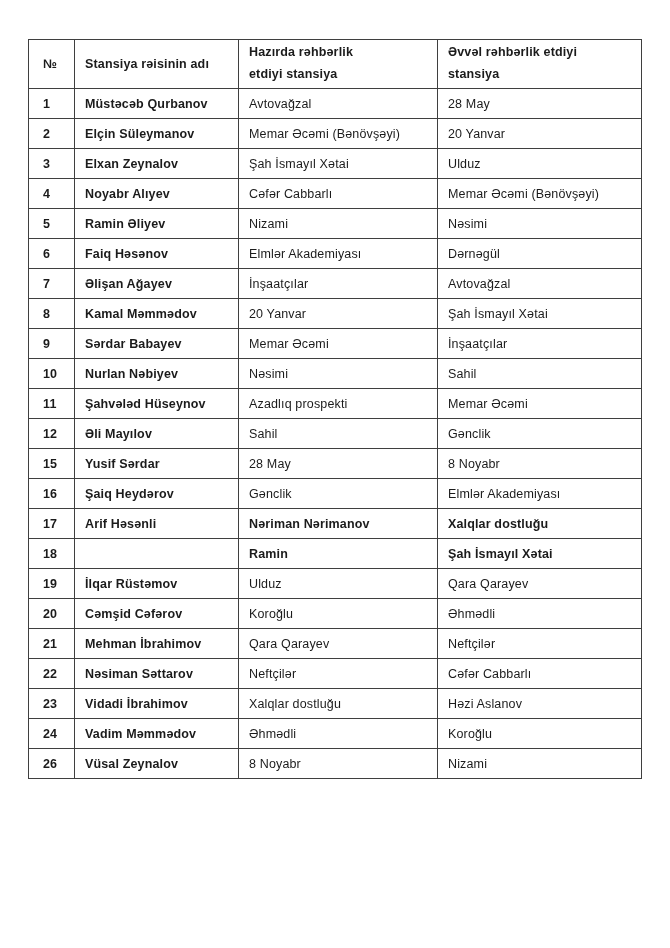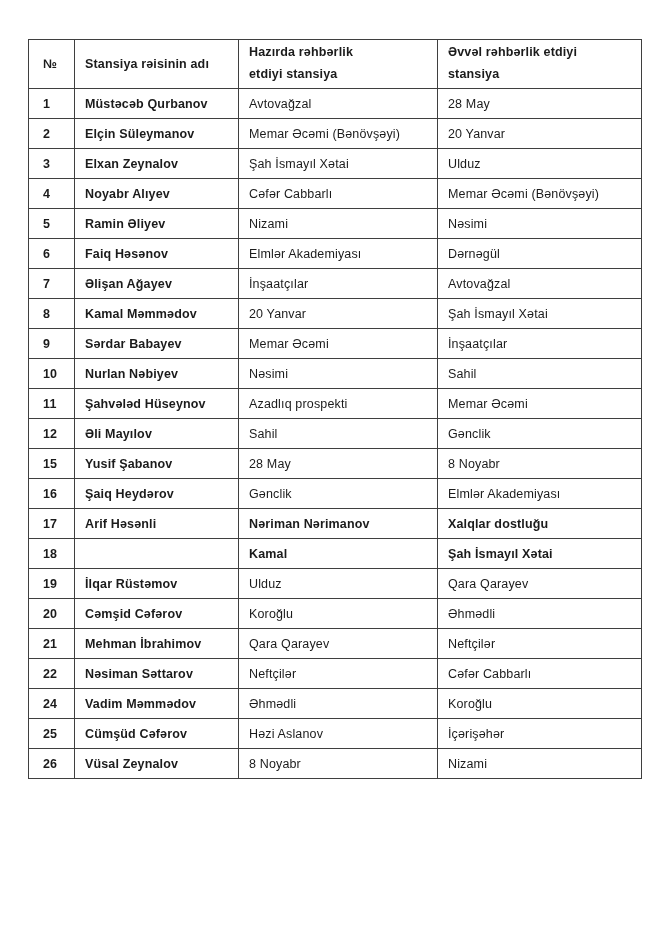--- a/index.html
+++ b/index.html
@@ -147,40 +147,40 @@
             <td>Memar Əcəmi</td>
           </tr>
           <tr>
             <td class="num-col bold">12</td>
             <td class="bold">Əli Mayılov</td>
             <td>Sahil</td>
             <td>Gənclik</td>
           </tr>
           <tr>
             <td class="num-col bold">15</td>
-            <td class="bold">Yusif Şabanov</td>
+            <td class="bold">Yusif Sərdar</td>
             <td>28 May</td>
             <td>8 Noyabr</td>
           </tr>
           <tr>
             <td class="num-col bold">16</td>
             <td class="bold">Şaiq Heydərov</td>
             <td>Gənclik</td>
             <td>Elmlər Akademiyası</td>
           </tr>
           <tr>
             <td class="num-col bold">17</td>
             <td class="bold">Arif Həsənli</td>
             <td class="bold">Nəriman Nərimanov</td>
             <td class="bold">Xalqlar dostluğu</td>
           </tr>
           <tr>
             <td class="num-col bold">18</td>
             <td class="bold"></td>
-            <td class="bold">Kamal</td>
+            <td class="bold">Ramin</td>
             <td class="bold">Şah İsmayıl Xətai</td>
           </tr>
           <tr>
             <td class="num-col bold">19</td>
             <td class="bold">İlqar Rüstəmov</td>
             <td>Ulduz</td>
             <td>Qara Qarayev</td>
           </tr>
           <tr>
             <td class="num-col bold">20</td>
@@ -194,30 +194,30 @@
             <td>Qara Qarayev</td>
             <td>Neftçilər</td>
           </tr>
           <tr>
             <td class="num-col bold">22</td>
             <td class="bold">Nəsiman Səttarov</td>
             <td>Neftçilər</td>
             <td>Cəfər Cabbarlı</td>
           </tr>
           <tr>
+            <td class="num-col bold">23</td>
+            <td class="bold">Vidadi İbrahimov</td>
+            <td>Xalqlar dostluğu</td>
+            <td>Həzi Aslanov</td>
+          </tr>
+          <tr>
             <td class="num-col bold">24</td>
             <td class="bold">Vadim Məmmədov</td>
             <td>Əhmədli</td>
             <td>Koroğlu</td>
-          </tr>
-          <tr>
-            <td class="num-col bold">25</td>
-            <td class="bold">Cümşüd Cəfərov</td>
-            <td>Həzi Aslanov</td>
-            <td>İçərişəhər</td>
           </tr>
           <tr>
             <td class="num-col bold">26</td>
             <td class="bold">Vüsal Zeynalov</td>
             <td>8 Noyabr</td>
             <td>Nizami</td>
           </tr>
         </tbody>
     </table>
   </div>

